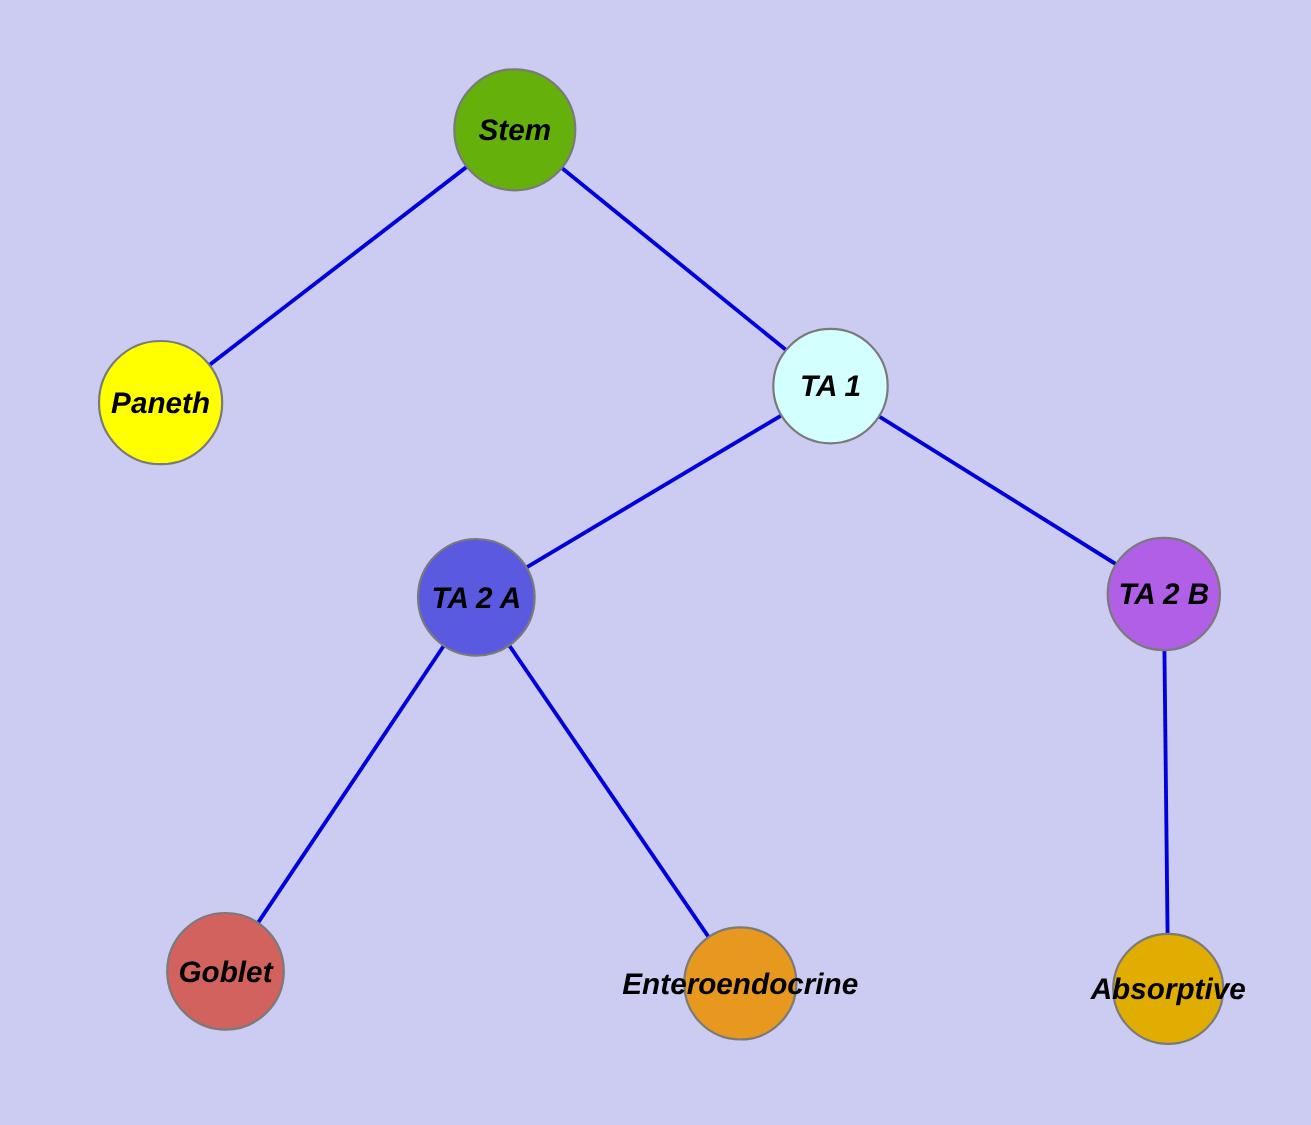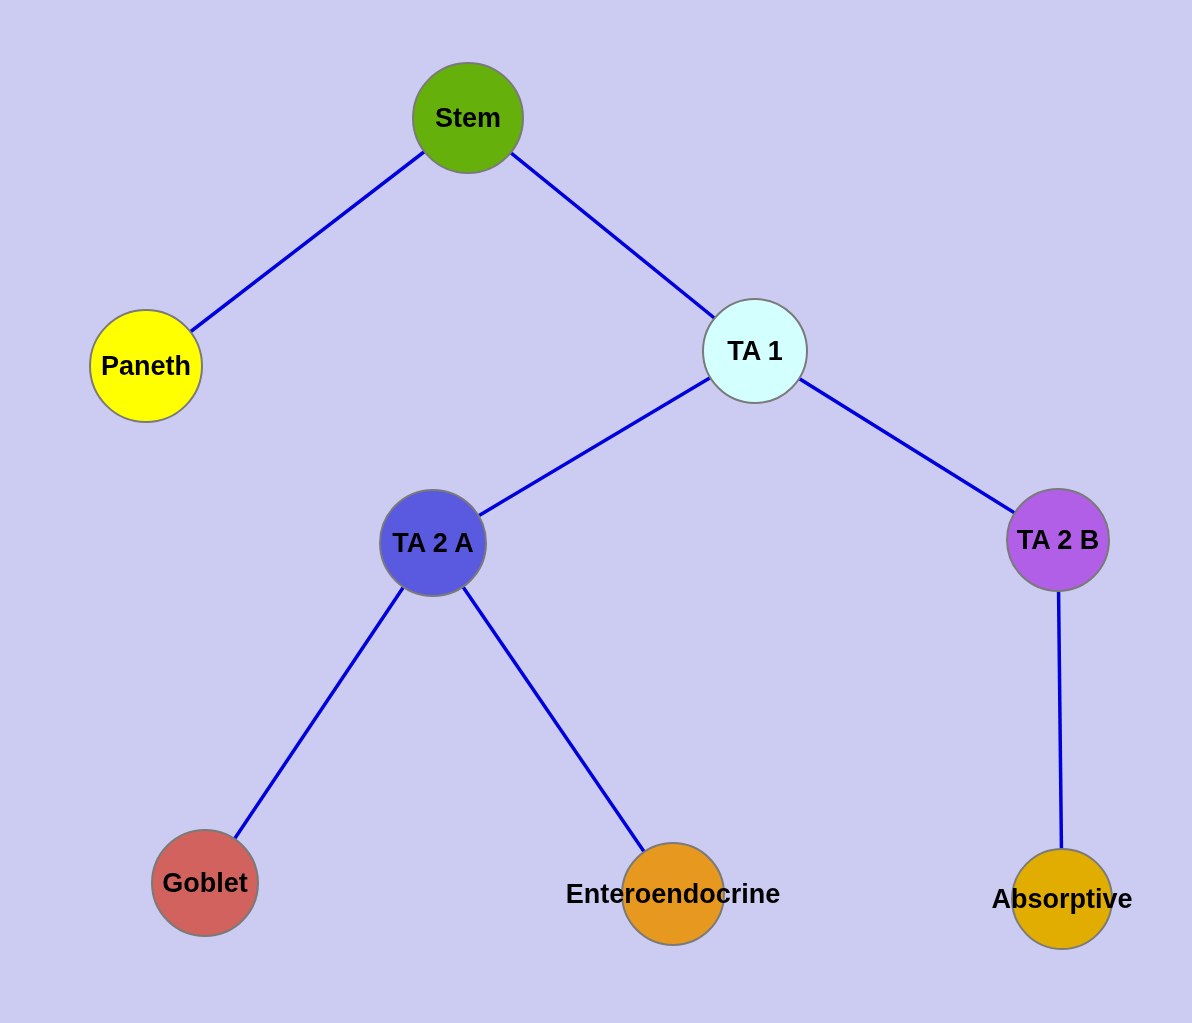--- a/index.html
+++ b/index.html
@@ -9,20 +9,21 @@
   }
   body {
     width: 1192px;
     height: 1023px;
     font-family: "Liberation Sans", sans-serif;
     overflow: hidden;
   }
   #diagram {
     width: 1192px;
     height: 870px;
+    font-style: italic;
   }
   svg {
     display: block;
   }
   .node-label {
     font-family: "Liberation Sans", "DejaVu Sans", sans-serif;
     font-weight: bold;
     font-size: 27px;
     fill: #000000;
   }

